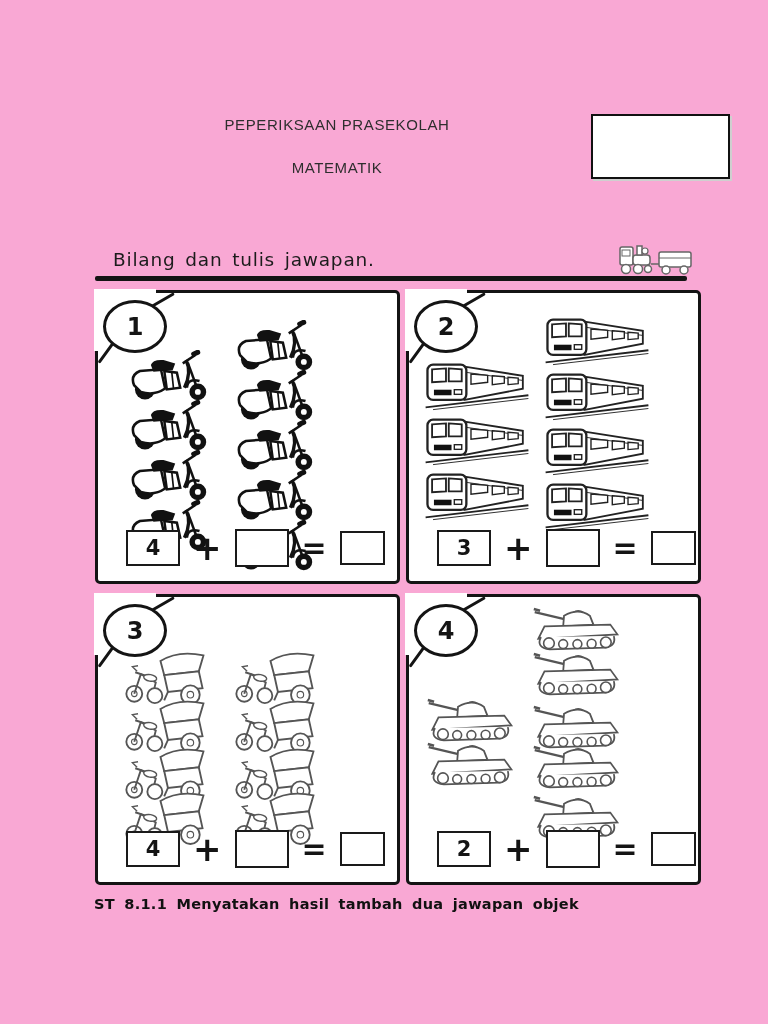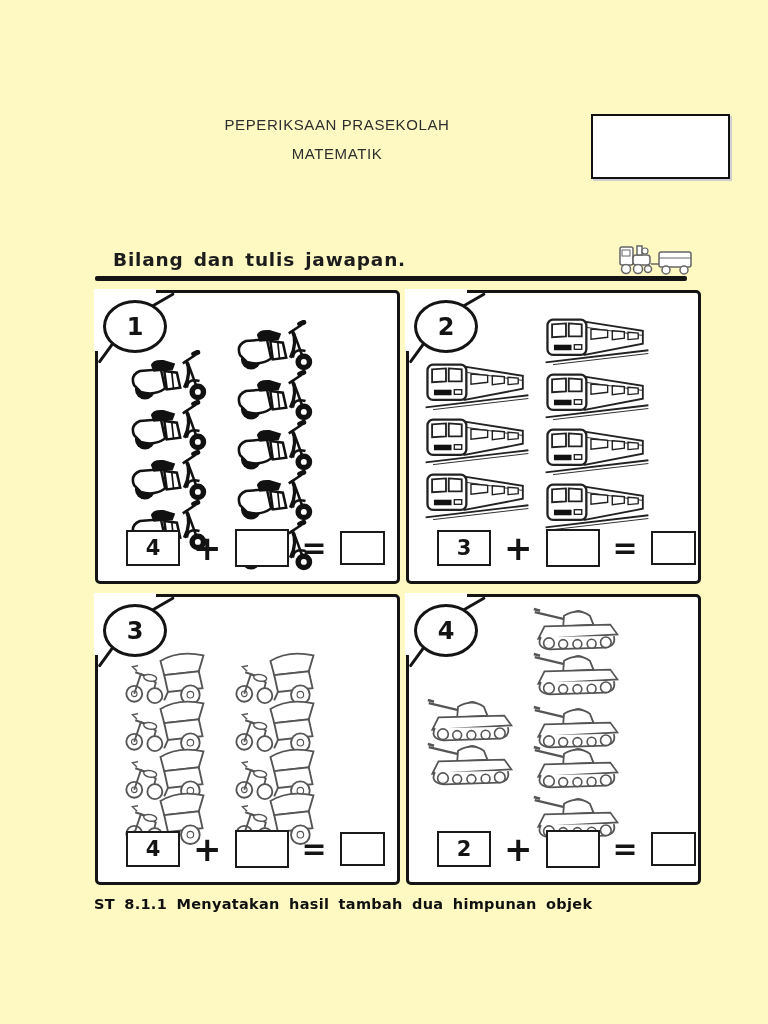--- a/index.html
+++ b/index.html
@@ -1,32 +1,32 @@
 <!DOCTYPE html>
 <html><head>
 <meta charset="utf-8">
 <style>
   html,body{margin:0;padding:0;background:#ffffff;}
-  .page{position:relative;width:768px;height:1024px;background:#fef9c3;overflow:hidden;
+  .page{position:relative;width:768px;height:1024px;background:#f9a8d4;overflow:hidden;
         font-family:"Liberation Sans",sans-serif;color:#222;}
 
   
   .titles{position:absolute;left:92px;top:116px;width:490px;text-align:center;}
   .title-line{font-size:15px;letter-spacing:.6px;color:#2e2e2e;}
-  .title-line.second{margin-top:12px;}
+  .title-line.second{margin-top:26px;}
   .score-box{position:absolute;left:591px;top:114px;width:135px;height:61px;
              border:2px solid #111;background:#fff;box-shadow:2px 2px 0 #cfcfcf;}
   .nama-row{position:absolute;left:92px;top:177px;font-size:15.5px;color:#2e2e2e;
             display:flex;align-items:flex-end;}
   .nama-line{display:inline-block;width:308px;height:14px;margin-left:9px;
              border-bottom:2px solid #222;}
 
   
   .instruction{position:absolute;left:113px;top:249px;font-family:"DejaVu Sans",sans-serif;
-               font-weight:700;font-size:18.5px;color:#1c1c1c;letter-spacing:.8px;word-spacing:3px;}
+               font-weight:400;font-size:18.5px;color:#1c1c1c;letter-spacing:.8px;word-spacing:3px;}
   .instruction-rule{position:absolute;left:95px;top:276px;width:592px;height:4.5px;
                     background:#141414;border-radius:2px;}
   .deco-train{position:absolute;left:617px;top:238px;width:80px;height:40px;}
 
   
   .panel{position:absolute;border:3px solid #141414;border-radius:5px;background:#fff;box-sizing:border-box;}
   .corner-cover{position:absolute;left:-4px;top:-4px;width:62px;height:62px;background:#fff;}
   .diag{position:absolute;height:3px;background:#141414;border-radius:2px;}
   .diag-top{left:50px;top:6px;width:28px;transform:rotate(-30deg);}
   .diag-left{left:-5px;top:57px;width:28px;transform:rotate(-54deg);}
@@ -318,14 +318,14 @@
         <span class="eq-num">2</span>
       </div>
       <span class="op plus">+</span>
       <div class="eq-box answer"></div>
       <span class="op equals">=</span>
       <div class="eq-box result"></div>
     </div>
   </section>
 </div>
 
-  <div class="footer">ST 8.1.1 Menyatakan hasil tambah dua himpunan objek</div>
+  <div class="footer">ST 8.1.1 Menyatakan hasil tambah dua jawapan objek</div>
 </div>
 
 </body></html>

